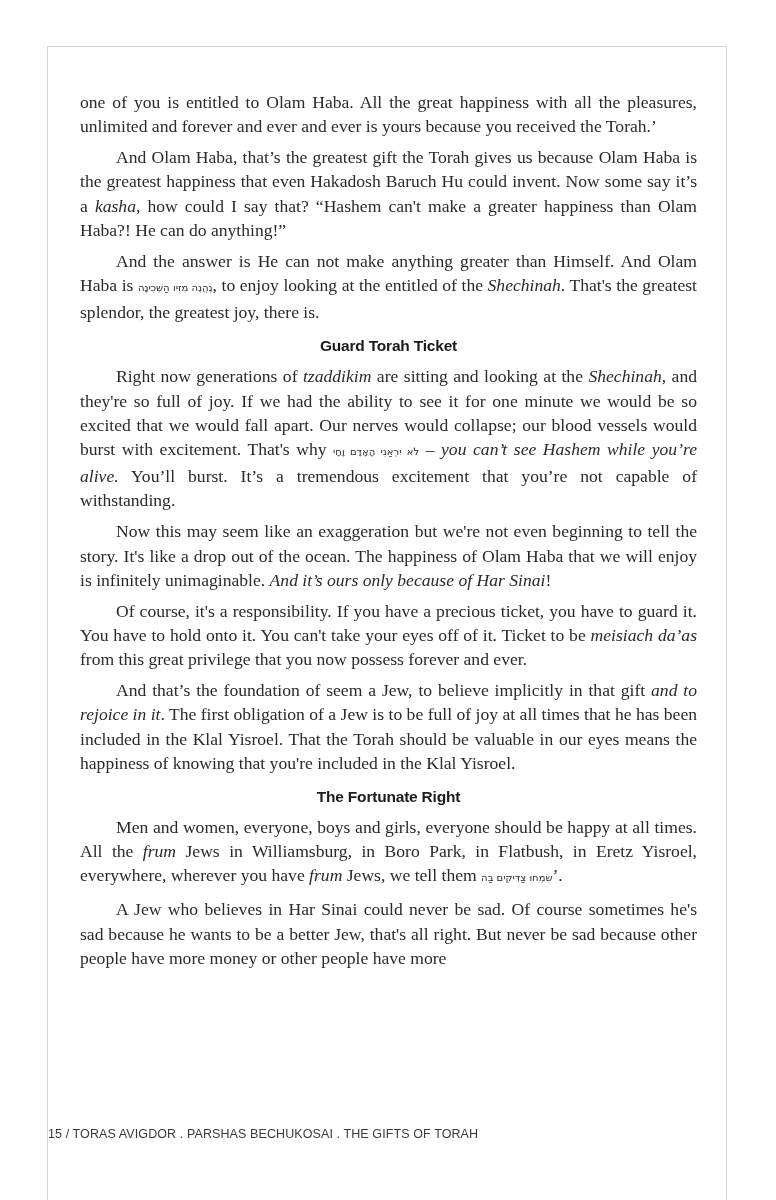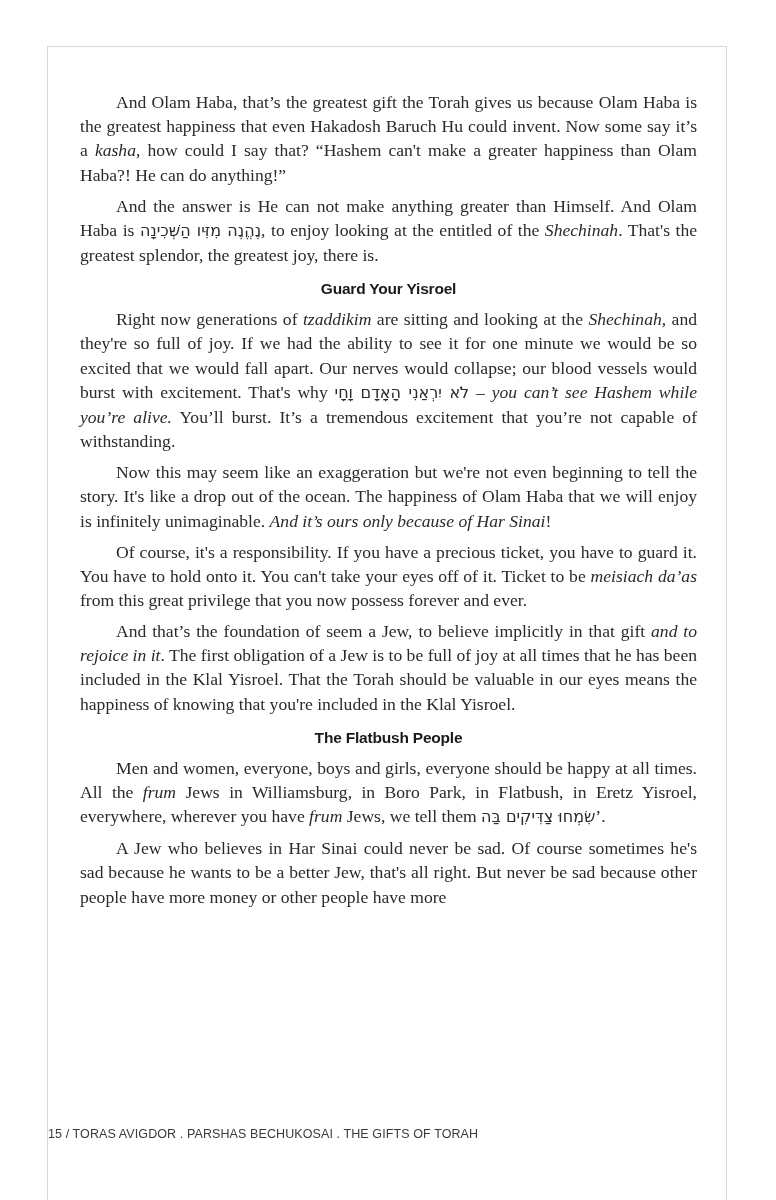--- a/index.html
+++ b/index.html
@@ -41,21 +41,21 @@
       hyphens: none;
     }
     .content p.noindent {
       text-indent: 0;
     }
     .content em {
       font-style: italic;
     }
     .heb {
       font-family: "DejaVu Sans", "Liberation Sans", sans-serif;
-      font-size: 16px;
+      font-size: 10px;
       direction: rtl;
       unicode-bidi: isolate;
       margin-top: 16px;
     }
     h2.section-heading {
       font-family: "Liberation Sans", "DejaVu Sans", sans-serif;
       font-weight: bold;
       font-size: 15.5px;
       text-align: center;
       margin: 12px 0 8px 0;
@@ -74,30 +74,31 @@
       color: #3a3a3a;
       letter-spacing: 0.1px;
     }
   </style>
 </head>
 <body>
 
 <div class="page">
   <div class="content">
     <div>
+        <p class="noindent"><span>one of you is entitled to Olam Haba. All the great happiness with all the pleasures, unlimited and forever and ever and ever is yours because you received the Torah.’</span></p>
         <p><span>And Olam Haba, that’s the greatest gift the Torah gives us because Olam Haba is the greatest happiness that even Hakadosh Baruch Hu could invent. Now some say it’s a </span><em>kasha</em><span>, how could I say that? “Hashem can't make a greater happiness than Olam Haba?! He can do anything!”</span></p>
         <p><span>And the answer is He can not make anything greater than Himself. And Olam Haba is </span><span class="heb" lang="he" dir="rtl">נֶהֱנֶה מִזִּיו הַשְּׁכִינָה</span><span>, to enjoy looking at the entitled of the </span><em>Shechinah</em><span>. That's the greatest splendor, the greatest joy, there is.</span></p>
       </div>
-    <h2 class="section-heading">Guard Your Yisroel</h2>
+    <h2 class="section-heading">Guard Torah Ticket</h2>
     <div>
         <p><span>Right now generations of </span><em>tzaddikim</em><span> are sitting and looking at the </span><em>Shechinah</em><span>, and they're so full of joy. If we had the ability to see it for one minute we would be so excited that we would fall apart. Our nerves would collapse; our blood vessels would burst with excitement. That's why </span><span class="heb" lang="he" dir="rtl">לֹא יִרְאַנִי הָאָדָם וָחָי</span><span> – </span><em>you can’t see Hashem while you’re alive.</em><span> You’ll burst. It’s a tremendous excitement that you’re not capable of withstanding.</span></p>
         <p><span>Now this may seem like an exaggeration but we're not even beginning to tell the story. It's like a drop out of the ocean. The happiness of Olam Haba that we will enjoy is infinitely unimaginable. </span><em>And it’s ours only because of Har Sinai</em><span>!</span></p>
         <p><span>Of course, it's a responsibility. If you have a precious ticket, you have to guard it. You have to hold onto it. You can't take your eyes off of it. Ticket to be </span><em>meisiach da’as</em><span> from this great privilege that you now possess forever and ever.</span></p>
         <p><span>And that’s the foundation of seem a Jew, to believe implicitly in that gift </span><em>and to rejoice in it</em><span>. The first obligation of a Jew is to be full of joy at all times that he has been included in the Klal Yisroel. That the Torah should be valuable in our eyes means the happiness of knowing that you're included in the Klal Yisroel.</span></p>
       </div>
-    <h2 class="section-heading">The Flatbush People</h2>
+    <h2 class="section-heading">The Fortunate Right</h2>
     <div>
         <p><span>Men and women, everyone, boys and girls, everyone should be happy at all times. All the </span><em>frum</em><span> Jews in Williamsburg, in Boro Park, in Flatbush, in Eretz Yisroel, everywhere, wherever you have </span><em>frum</em><span> Jews, we tell them </span><span class="heb" lang="he" dir="rtl">שִׂמְחוּ צַדִּיקִים בַּה</span><span>’.</span></p>
         <p><span>A Jew who believes in Har Sinai could never be sad. Of course sometimes he's sad because he wants to be a better Jew, that's all right. But never be sad because other people have more money or other people have more</span></p>
       </div>
   </div>
   <div class="footer">15 / TORAS AVIGDOR . PARSHAS BECHUKOSAI . THE GIFTS OF TORAH</div>
 </div>
 
 </body></html>

